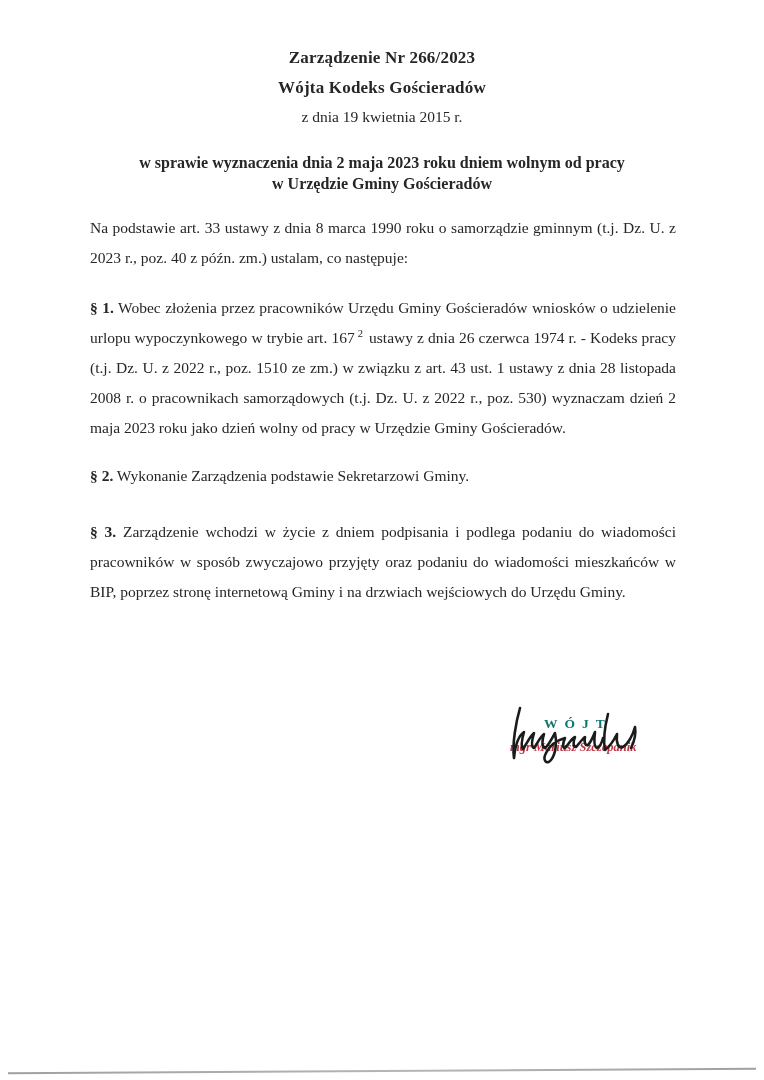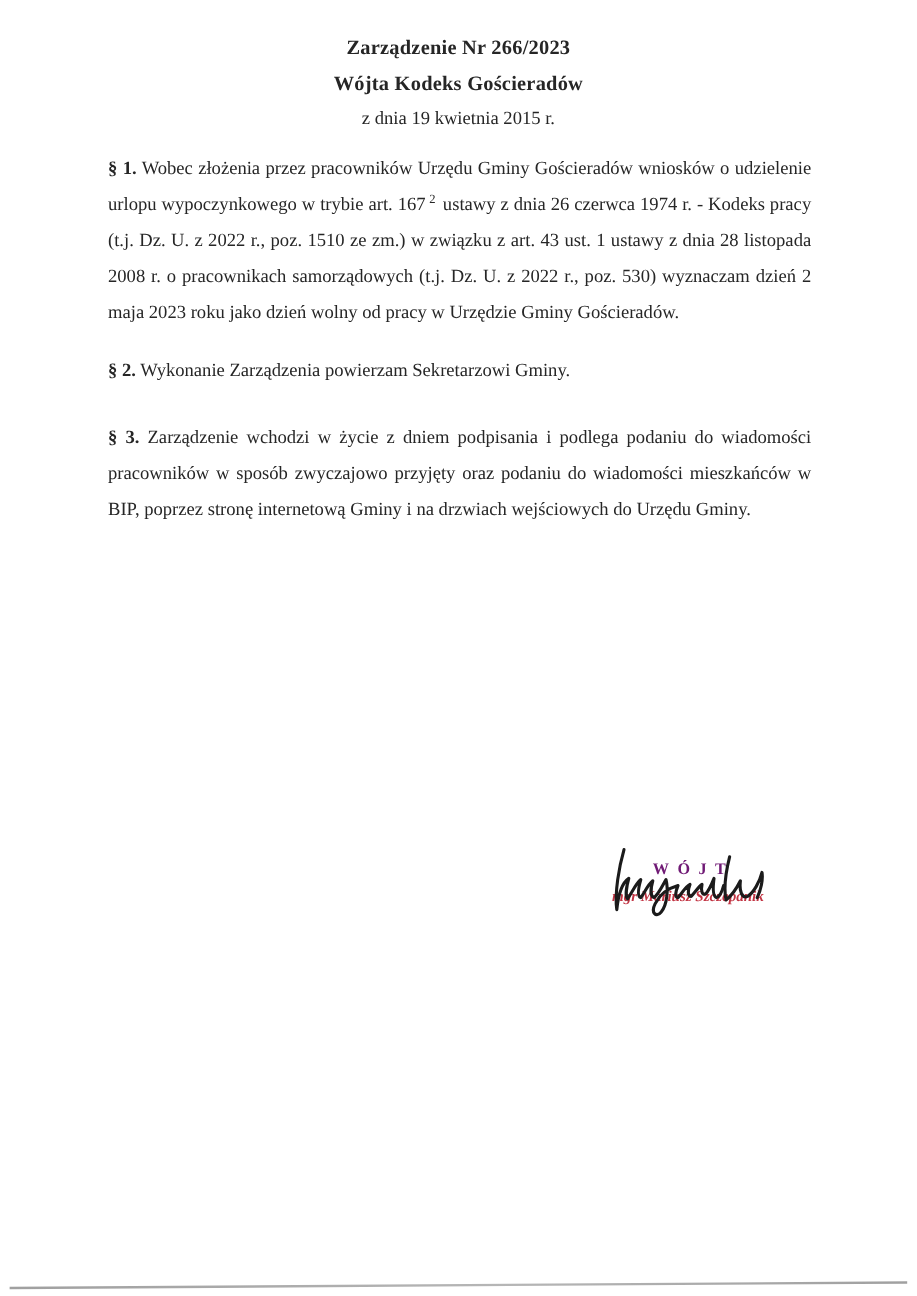--- a/index.html
+++ b/index.html
@@ -10,21 +10,21 @@
     position: relative;
     width: 764px;
     height: 1080px;
     background: #ffffff;
     font-family: "Liberation Serif", "DejaVu Serif", serif;
     color: #262626;
     overflow: hidden;
   }
   
   .header {
-    padding-top: 31px;
+    padding-top: 49px;
     text-align: center;
   }
   .title-line {
     font-size: 17px;
     font-weight: bold;
     line-height: 17px;
     margin: 0 0 13px 0;
     letter-spacing: 0.2px;
   }
   .date-line {
@@ -69,21 +69,21 @@
     width: 170px;
     height: 80px;
   }
   .sig-role {
     position: absolute;
     left: 46px;
     top: 16px;
     font-size: 13.5px;
     font-weight: bold;
     letter-spacing: 7px;
-    color: #701a75;
+    color: #0f766e;
   }
   .sig-name {
     position: absolute;
     left: 12px;
     top: 40px;
     font-size: 12.5px;
     font-style: italic;
     font-weight: bold;
     color: #c23443;
     white-space: nowrap;
@@ -109,27 +109,32 @@
 </style>
 </head>
 <body>
 
 <div class="page">
 
   <div class="header">
     <p class="title-line">Zarządzenie Nr 266/2023</p>
     <p class="title-line">Wójta Kodeks Gościeradów</p>
     <p class="date-line">z dnia 19 kwietnia 2015 r.</p>
+    <div class="subject">
+      <p>w sprawie wyznaczenia dnia 2 maja 2023 roku dniem wolnym od pracy</p>
+      <p>w Urzędzie Gminy Gościeradów</p>
+    </div>
   </div>
 
   <div class="body">
+    <p class="preamble">Na podstawie art. 33 ustawy z dnia 8 marca 1990 roku o samorządzie gminnym (t.j. Dz. U. z 2023 r., poz. 40 z późn. zm.) ustalam, co następuje:</p>
 
     <p class="par-1"><span class="marker">§ 1.</span><span> Wobec złożenia przez pracowników Urzędu Gminy Gościeradów wniosków o udzielenie urlopu wypoczynkowego w trybie art. 167</span><sup class="fn">2</sup><span> ustawy z dnia 26 czerwca 1974 r. - Kodeks pracy (t.j. Dz. U. z 2022 r., poz. 1510 ze zm.) w związku z art. 43 ust. 1 ustawy z dnia 28 listopada 2008 r. o pracownikach samorządowych (t.j. Dz. U. z 2022 r., poz. 530) wyznaczam dzień 2 maja 2023 roku jako dzień wolny od pracy w Urzędzie Gminy Gościeradów.</span></p>
 
-    <p class="par-2"><span class="marker">§ 2.</span><span> Wykonanie Zarządzenia powierzam Sekretarzowi Gminy.</span></p>
+    <p class="par-2"><span class="marker">§ 2.</span><span> Wykonanie Zarządzenia podstawie Sekretarzowi Gminy.</span></p>
 
     <p class="par-3"><span class="marker">§ 3.</span><span> Zarządzenie wchodzi w życie z dniem podpisania i podlega podaniu do wiadomości pracowników w sposób zwyczajowo przyjęty oraz podaniu do wiadomości mieszkańców w BIP, poprzez stronę internetową Gminy i na drzwiach wejściowych do Urzędu Gminy.</span></p>
   </div>
 
   <div class="signature">
     <span class="sig-role">WÓJT</span>
     <span class="sig-name">mgr Mariusz Szczepanik</span>
     <svg class="sig-ink" viewBox="0 0 140 66" fill="none" stroke="#1b1b1b" stroke-width="2.6" stroke-linecap="round" stroke-linejoin="round">
       <path d="M16,6 C12,20 8,42 10,56 C11,46 14,34 20,30 C18,37 17,45 19,47 C22,43 26,34 30,31 C28,38 27,45 30,46 C33,42 36,35 40,32 C38,39 38,45 41,46 C45,43 48,36 51,31 C53,39 52,52 47,58 C43,63 38,59 42,51 C46,43 54,38 61,36 C59,41 58,46 61,46 C64,43 67,37 71,35 C69,40 69,45 72,45 C75,42 78,37 81,35 C80,40 81,44 84,43 C87,40 89,35 91,30 C90,38 90,45 93,46 C96,45 98,40 99,36"></path>
       <path d="M104,12 C101,24 99,38 101,48 C105,45 110,38 113,32 C112,40 114,47 119,45 C124,42 129,33 131,25 C132,31 130,40 127,46"></path>

